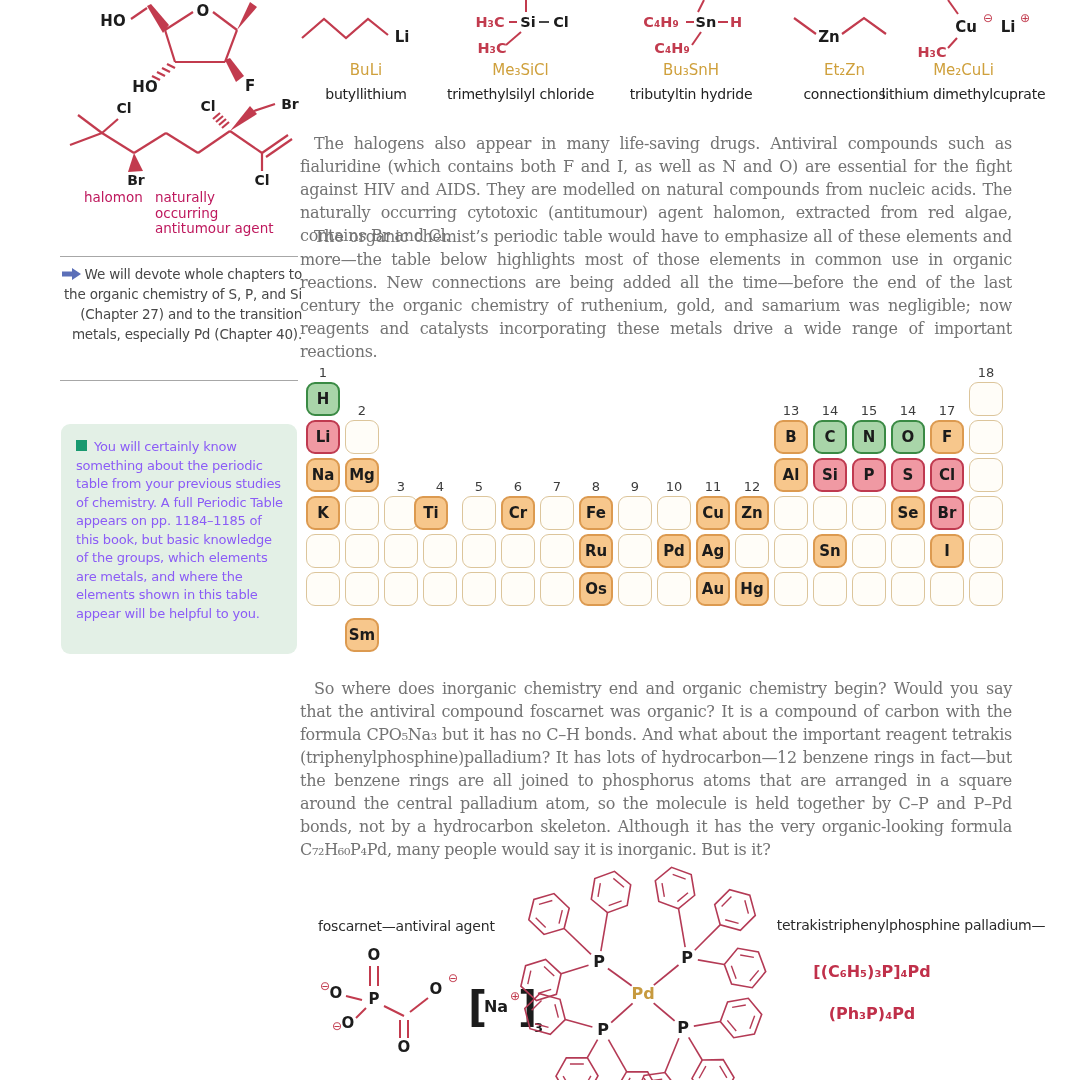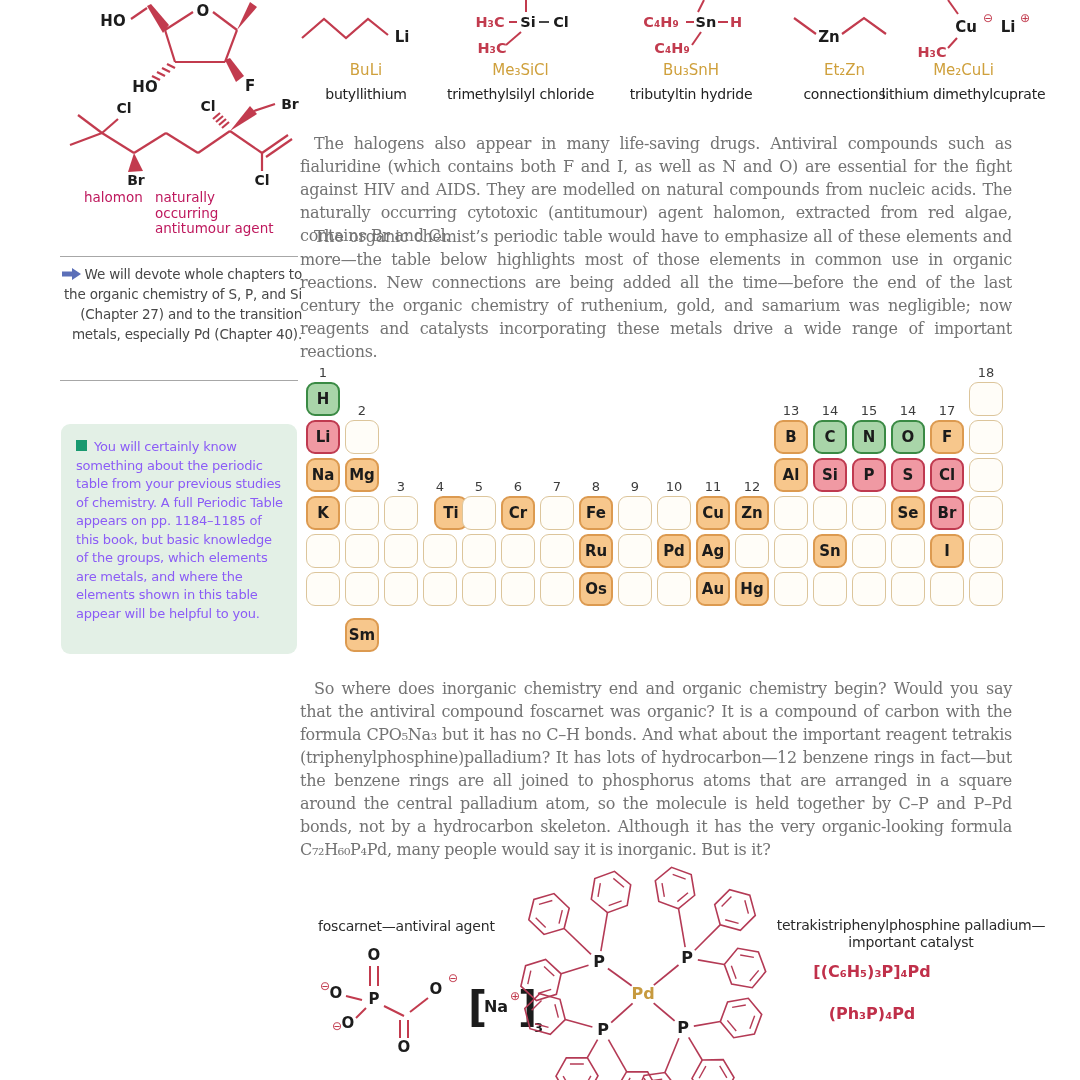--- a/index.html
+++ b/index.html
@@ -194,21 +194,21 @@
       <div class="pt-cell pt-orange" style="left: 39px; top: 96px;">Mg</div>
       <div class="pt-cell pt-orange" style="left: 468px; top: 96px;">Al</div>
       <div class="pt-cell pt-red" style="left: 507px; top: 96px;">Si</div>
       <div class="pt-cell pt-red" style="left: 546px; top: 96px;">P</div>
       <div class="pt-cell pt-red" style="left: 585px; top: 96px;">S</div>
       <div class="pt-cell pt-red" style="left: 624px; top: 96px;">Cl</div>
       <div class="pt-cell pt-empty" style="left: 663px; top: 96px;"></div>
       <div class="pt-cell pt-orange" style="left: 0px; top: 134px;">K</div>
       <div class="pt-cell pt-empty" style="left: 39px; top: 134px;"></div>
       <div class="pt-cell pt-empty" style="left: 78px; top: 134px;"></div>
-      <div class="pt-cell pt-orange" style="left: 108px; top: 134px; margin-left: 20px;">Ti</div>
+      <div class="pt-cell pt-orange" style="left: 108px; top: 134px;">Ti</div>
       <div class="pt-cell pt-empty" style="left: 156px; top: 134px;"></div>
       <div class="pt-cell pt-orange" style="left: 195px; top: 134px;">Cr</div>
       <div class="pt-cell pt-empty" style="left: 234px; top: 134px;"></div>
       <div class="pt-cell pt-orange" style="left: 273px; top: 134px;">Fe</div>
       <div class="pt-cell pt-empty" style="left: 312px; top: 134px;"></div>
       <div class="pt-cell pt-empty" style="left: 351px; top: 134px;"></div>
       <div class="pt-cell pt-orange" style="left: 390px; top: 134px;">Cu</div>
       <div class="pt-cell pt-orange" style="left: 429px; top: 134px;">Zn</div>
       <div class="pt-cell pt-empty" style="left: 468px; top: 134px;"></div>
       <div class="pt-cell pt-empty" style="left: 507px; top: 134px;"></div>
@@ -375,18 +375,17 @@
       </g>
     <text x="128" y="137" font-size="16" text-anchor="middle" class="gold-t">Pd</text>
     <text x="84" y="105" font-size="16" text-anchor="middle">P</text>
     <text x="172" y="101" font-size="16" text-anchor="middle">P</text>
     <text x="88" y="173" font-size="16" text-anchor="middle">P</text>
     <text x="168" y="171" font-size="16" text-anchor="middle">P</text>
   </svg>
 
   <div class="fig-label" style="left:750px;top:917px;width:322px;text-align:center;line-height:17px;">
     <div>tetrakistriphenylphosphine palladium—</div>
-    <div>important catalyst</div>
   </div>
   <div class="red-formula" style="top:962px;">[(C₆H₅)₃P]₄Pd</div>
   <div class="red-formula" style="top:1004px;">(Ph₃P)₄Pd</div>
 
 </div>
 
 </body></html>

